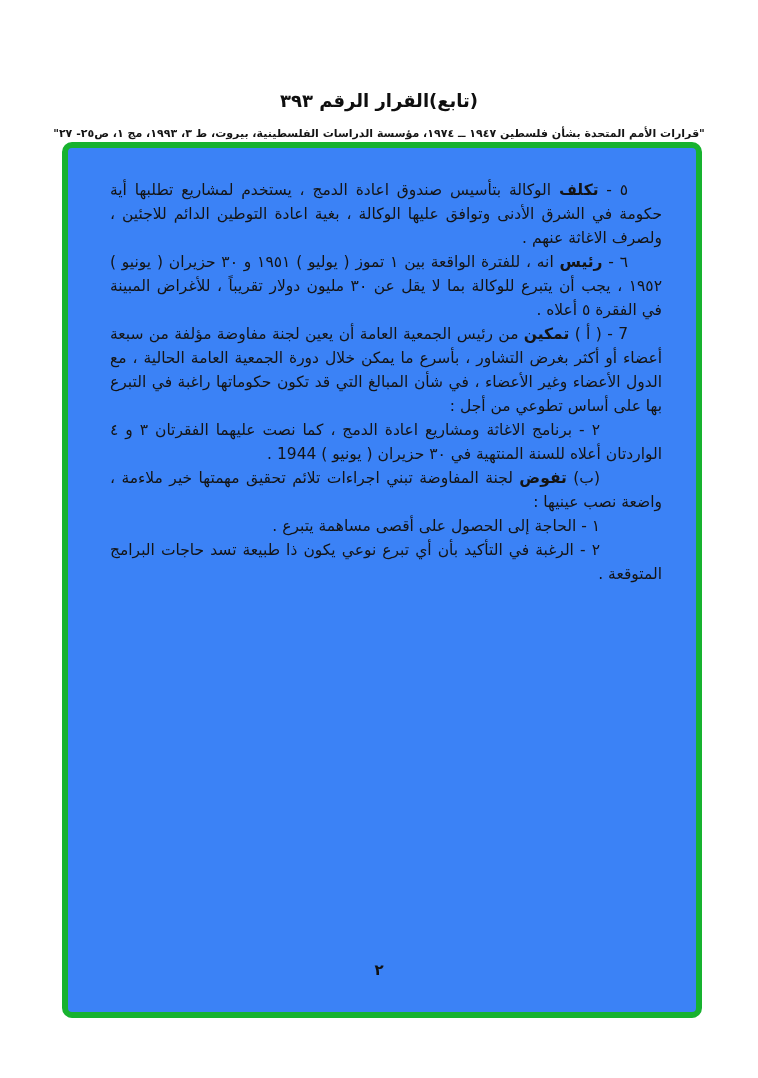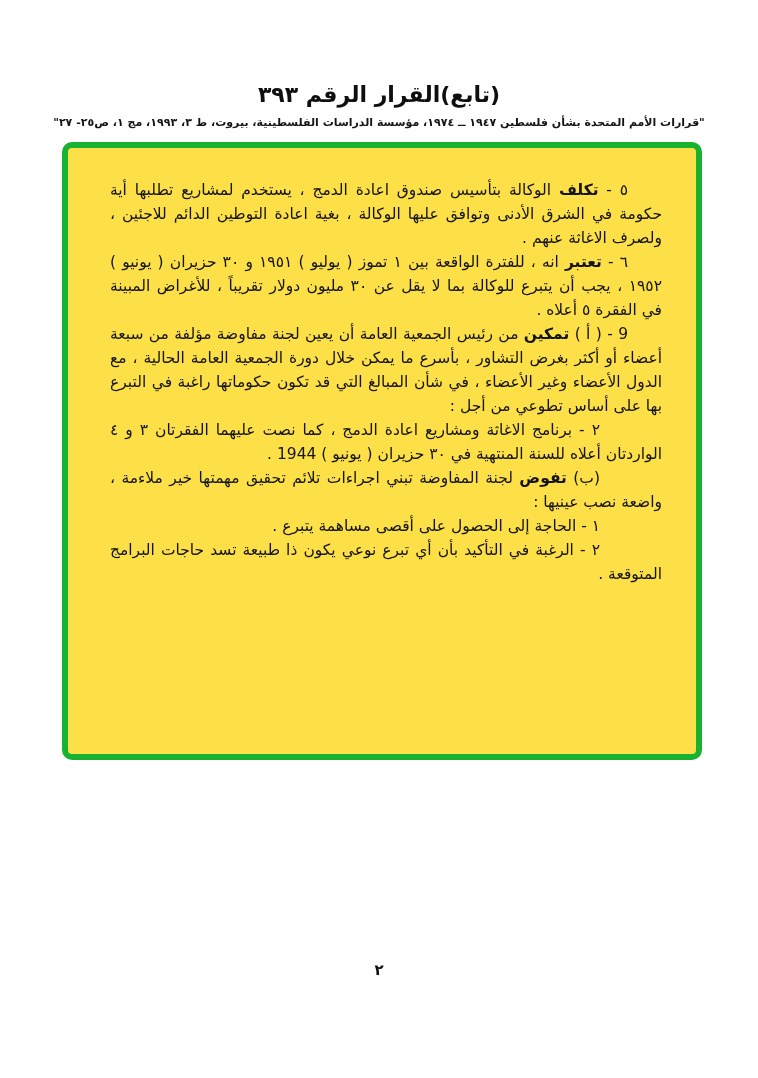--- a/index.html
+++ b/index.html
@@ -12,43 +12,43 @@
     color: #161616;
     position: relative;
     overflow: hidden;
   }
   .page-header {
     text-align: center;
     padding-top: 74px;
     direction: rtl;
   }
   .doc-title {
-    font-size: 22px;
+    font-size: 18px;
     font-weight: bold;
-    margin: 8px;
+    margin: 16px;
     color: #0f0f0f;
     letter-spacing: 0.5px;
   }
   .doc-citation {
     margin-top: 9px;
     font-size: 11px;
     font-weight: bold;
     color: #141414;
     white-space: nowrap;
     direction: rtl;
   }
   .green-frame {
     position: absolute;
     left: 62px;
     top: 142px;
     width: 640px;
-    height: 618px;
+    height: 876px;
     border: 6px solid #17b22f;
     border-radius: 10px;
-    background: #fde047;
+    background: #3b82f6;
   }
   .doc-body {
     direction: rtl;
     text-align: justify;
     padding: 30px 34px 0 42px;
     font-size: 15.5px;
     line-height: 24px;
     color: #141414;
   }
   .para { margin: 0; }
@@ -73,24 +73,24 @@
 <header class="page-header">
   <h1 class="doc-title">(تابع)القرار الرقم ٣٩٣</h1>
   <div class="doc-citation">"قرارات الأمم المتحدة بشأن فلسطين ١٩٤٧ ــ ١٩٧٤، مؤسسة الدراسات الفلسطينية، بيروت، ط ٣، ١٩٩٣، مج ١، ص٢٥- ٢٧"</div>
 </header>
 
 <div class="green-frame">
   <div class="doc-body">
 
     <p class="para p-main"><span>٥ - </span><span class="lead-word">تكلف</span><span> الوكالة بتأسيس صندوق اعادة الدمج ، يستخدم لمشاريع تطلبها أية حكومة في الشرق الأدنى وتوافق عليها الوكالة ، بغية اعادة التوطين الدائم للاجئين ، ولصرف الاغاثة عنهم .</span></p>
 
-    <p class="para p-main"><span>٦ - </span><span class="lead-word">تعتبر</span><span> انه ، للفترة الواقعة بين ١ تموز ( يوليو ) ١٩٥١ و ٣٠ حزيران ( يونيو ) ١٩٥٢ ، يجب أن يتبرع للوكالة بما لا يقل عن ٣٠ مليون دولار تقريباً ، للأغراض المبينة في الفقرة ٥ أعلاه .</span></p>
+    <p class="para p-main"><span>٦ - </span><span class="lead-word">رئيس</span><span> انه ، للفترة الواقعة بين ١ تموز ( يوليو ) ١٩٥١ و ٣٠ حزيران ( يونيو ) ١٩٥٢ ، يجب أن يتبرع للوكالة بما لا يقل عن ٣٠ مليون دولار تقريباً ، للأغراض المبينة في الفقرة ٥ أعلاه .</span></p>
 
 
-    <p class="para p-main"><span>9 - ( أ ) </span><span class="lead-word">تمكين</span><span> من رئيس الجمعية العامة أن يعين لجنة مفاوضة مؤلفة من سبعة أعضاء أو أكثر بغرض التشاور ، بأسرع ما يمكن خلال دورة الجمعية العامة الحالية ، مع الدول الأعضاء وغير الأعضاء ، في شأن المبالغ التي قد تكون حكوماتها راغبة في التبرع بها على أساس تطوعي من أجل :</span></p>
+    <p class="para p-main"><span>7 - ( أ ) </span><span class="lead-word">تمكين</span><span> من رئيس الجمعية العامة أن يعين لجنة مفاوضة مؤلفة من سبعة أعضاء أو أكثر بغرض التشاور ، بأسرع ما يمكن خلال دورة الجمعية العامة الحالية ، مع الدول الأعضاء وغير الأعضاء ، في شأن المبالغ التي قد تكون حكوماتها راغبة في التبرع بها على أساس تطوعي من أجل :</span></p>
 
 
     <p class="para p-sub"><span>٢ - </span><span class="lead-word"></span><span>برنامج الاغاثة ومشاريع اعادة الدمج ، كما نصت عليهما الفقرتان ٣ و ٤ الواردتان أعلاه للسنة المنتهية في ٣٠ حزيران ( يونيو ) 1944 .</span></p>
 
     <p class="para p-b"><span>(ب) </span><span class="lead-word">تفوض</span><span> لجنة المفاوضة تبني اجراءات تلائم تحقيق مهمتها خير ملاءمة ، واضعة نصب عينيها :</span></p>
 
     <p class="para p-sub"><span>١ - </span><span class="lead-word"></span><span>الحاجة إلى الحصول على أقصى مساهمة يتبرع .</span></p>
 
     <p class="para p-sub"><span>٢ - </span><span class="lead-word"></span><span>الرغبة في التأكيد بأن أي تبرع نوعي يكون ذا طبيعة تسد حاجات البرامج المتوقعة .</span></p>
 

